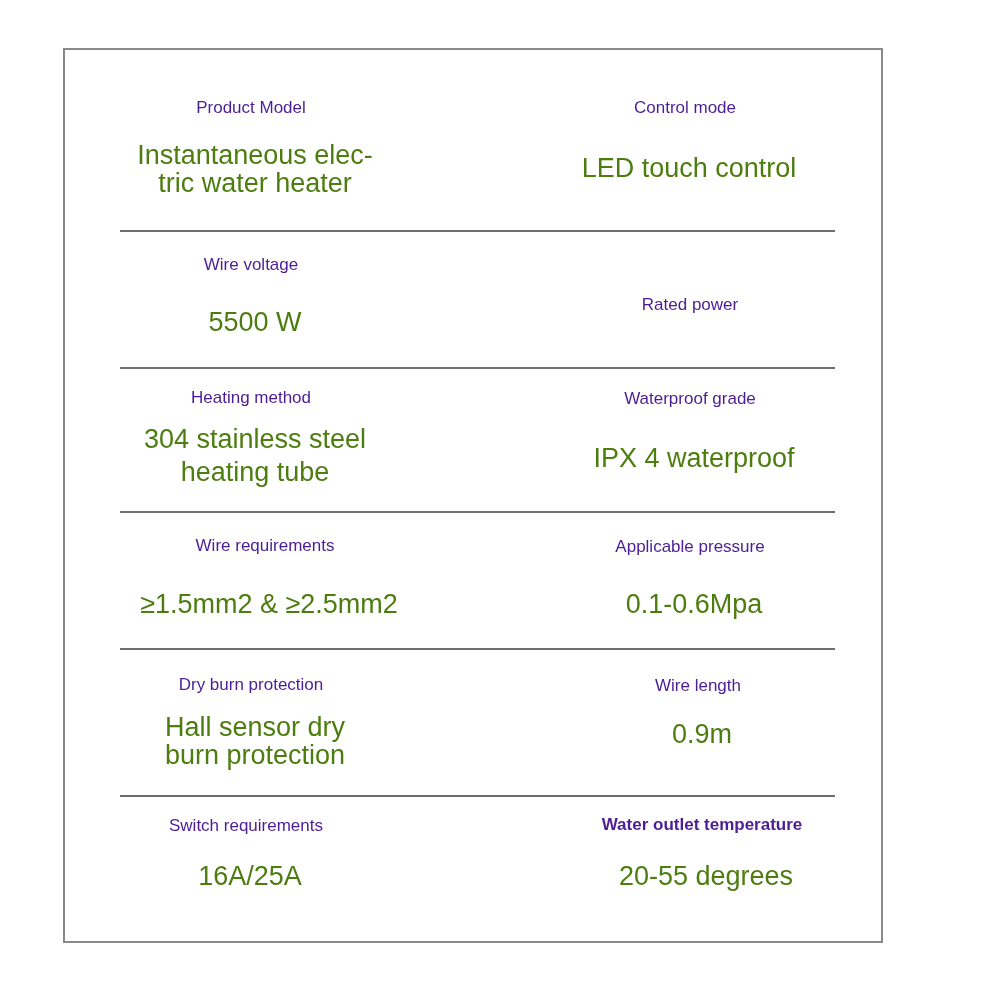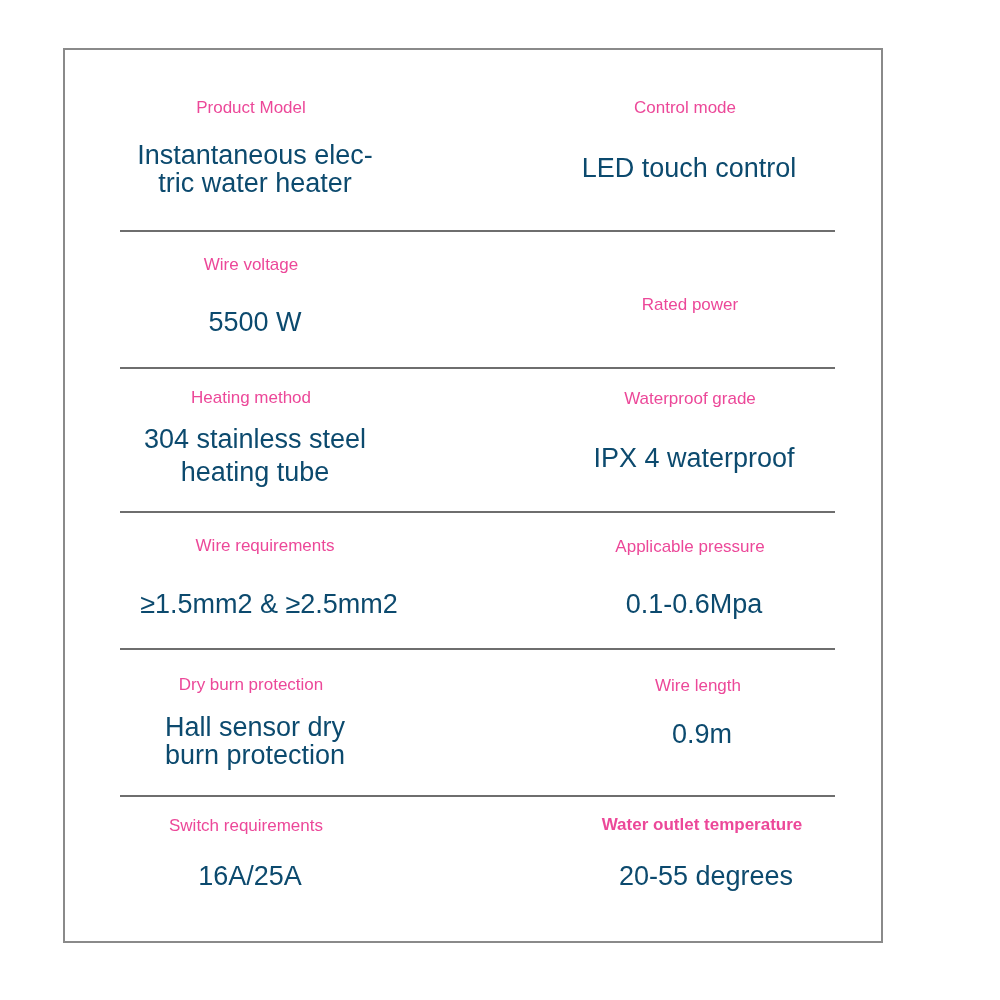--- a/index.html
+++ b/index.html
@@ -3,22 +3,22 @@
 <meta charset="utf-8">
 <style>
   html, body { margin: 0; padding: 0; background: #ffffff; }
   body { width: 1000px; height: 1000px; position: relative; overflow: hidden; font-family: "Liberation Sans", sans-serif; }
   .frame {
     position: absolute; left: 63px; top: 48px; width: 820px; height: 895px;
     border: 2px solid #8a8a8a; box-sizing: border-box; background: #fff;
   }
   .divider { position: absolute; left: 120px; width: 715px; height: 2px; background: #6e6e6e; }
   .cell { position: absolute; width: 360px; text-align: center; }
-  .label { color: #ec4899; font-size: 17px; line-height: 20px; position: absolute; left: 0; right: 8px; }
-  .value { color: #0c4a6e; font-size: 27px; line-height: 28px; position: absolute; left: 0; right: 0; }
+  .label { color: #4c1d95; font-size: 17px; line-height: 20px; position: absolute; left: 0; right: 8px; }
+  .value { color: #4d7c0f; font-size: 27px; line-height: 28px; position: absolute; left: 0; right: 0; }
 </style>
 </head>
 <body>
 
 <div class="frame"></div>
 
 <div class="cell" style="left:75px; top:96px; height:120px;">
   <div class="label" style="top:2px;">Product Model</div>
   <div class="value" style="top:45px;">Instantaneous elec-</div>
   <div class="value" style="top:73px;">tric water heater</div>

